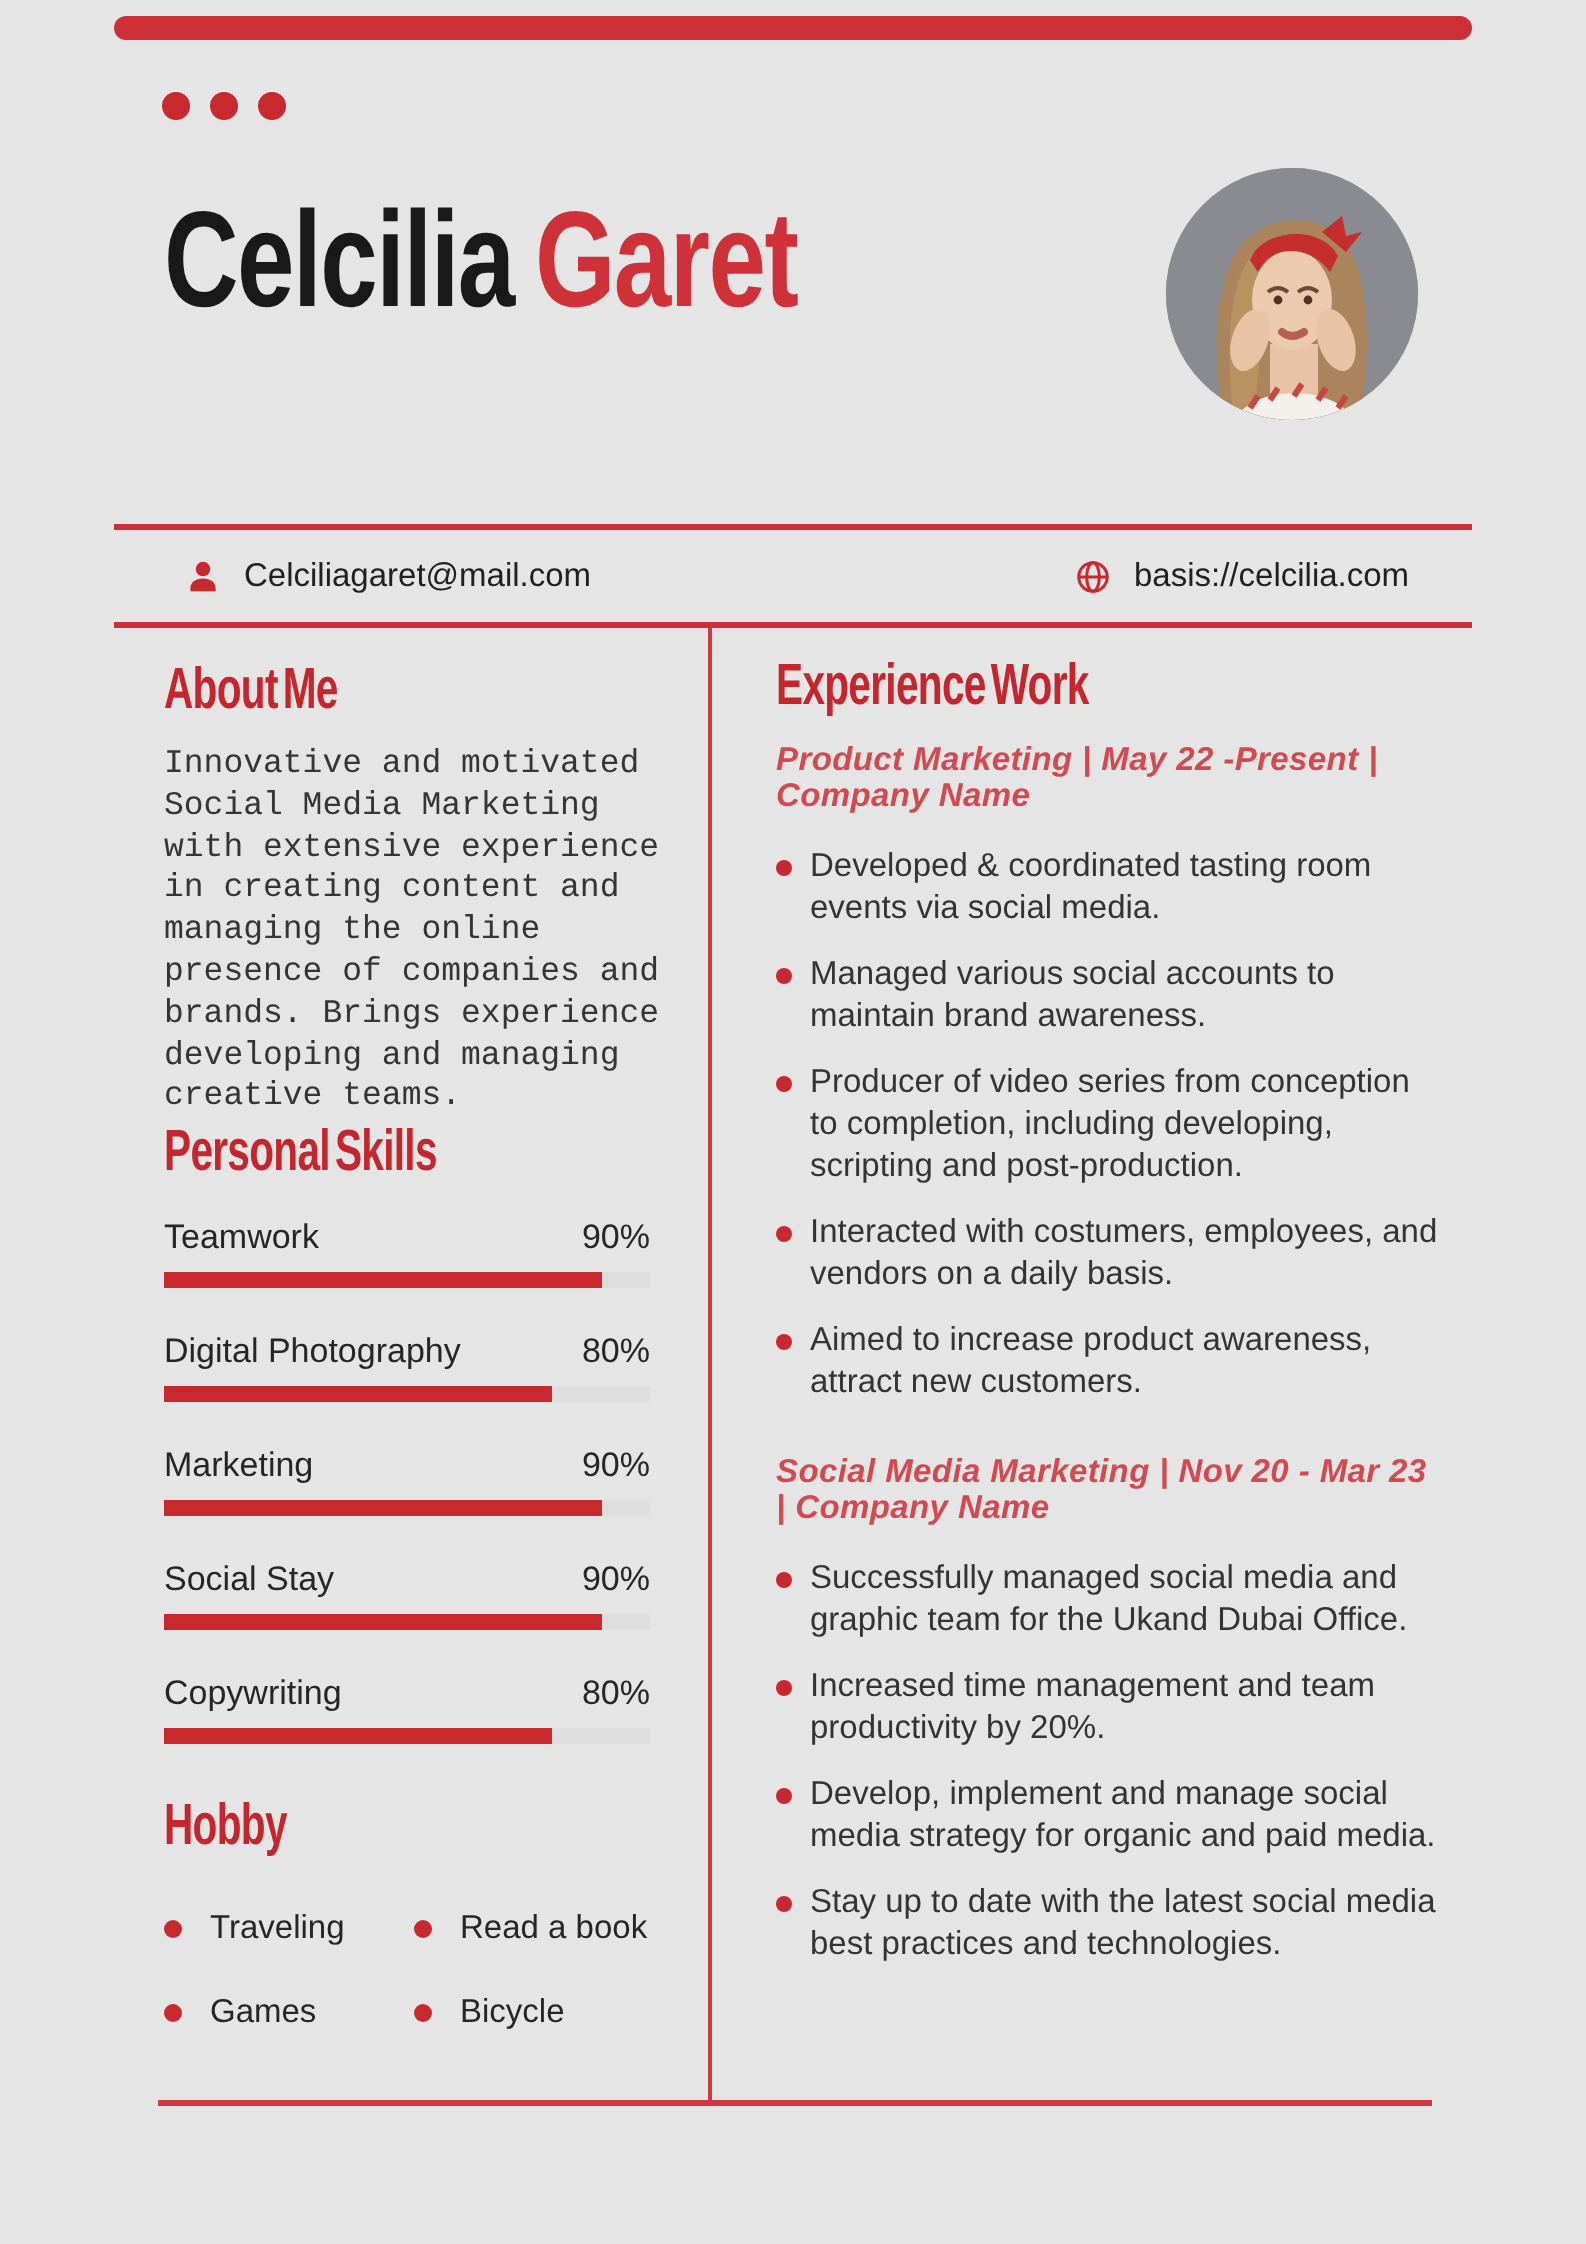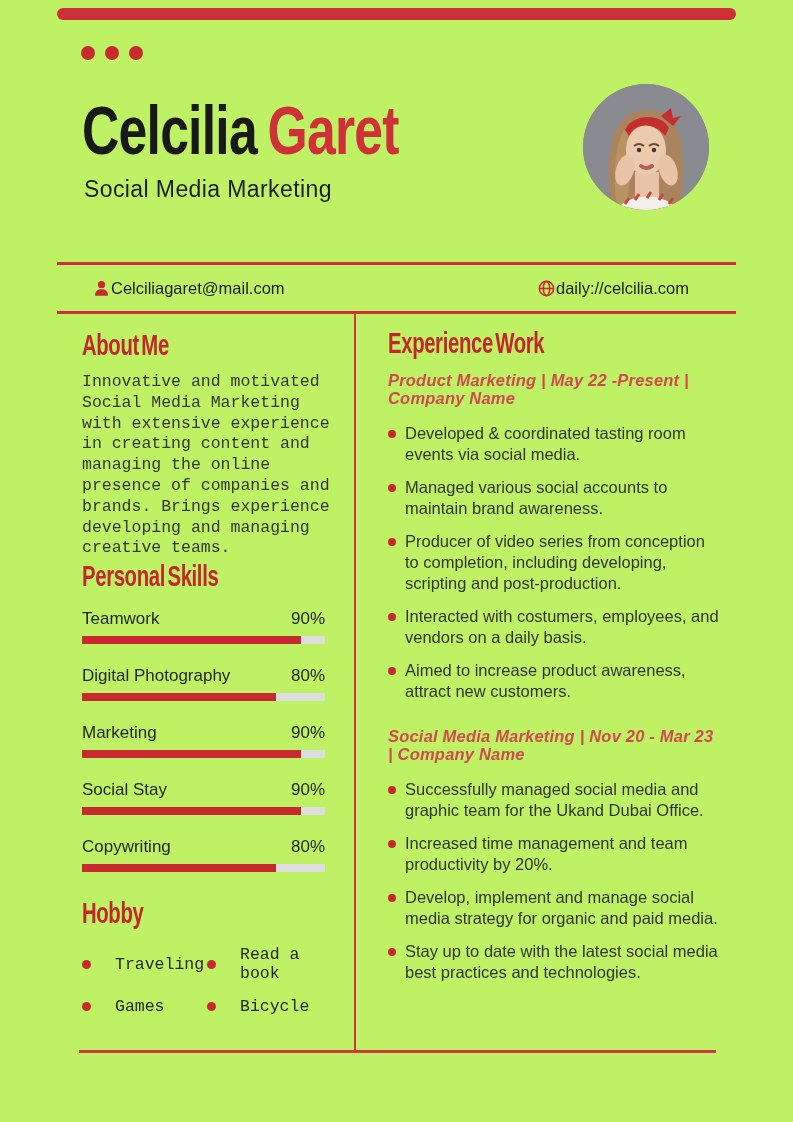--- a/index.html
+++ b/index.html
@@ -1,16 +1,16 @@
 <!DOCTYPE html>
 <html><head>
 <meta charset="utf-8">
 <style>
   html,body{margin:0;padding:0;background:#ffffff;}
-  .page{position:relative;width:793px;height:1122px;background:#bef264;overflow:hidden;
+  .page{position:relative;width:793px;height:1122px;background:#e5e5e5;overflow:hidden;
         font-family:"Liberation Sans",sans-serif;color:#2e2e2e;}
 
   
   .topbar{position:absolute;left:57px;top:8px;width:679px;height:12px;border-radius:6px;background:#cd2f36;}
   .dot{position:absolute;width:14px;height:14px;border-radius:50%;background:#c8292f;top:46px;}
   .dot.d1{left:81px}.dot.d2{left:105px}.dot.d3{left:129px}
 
   
   .name{position:absolute;left:82px;top:96px;margin:0;font-size:68px;line-height:1;
         font-weight:bold;letter-spacing:-1px;word-spacing:-4px;white-space:nowrap;
@@ -18,21 +18,21 @@
   .name .last{color:#ce3137;}
   .subtitle{position:absolute;left:84px;top:176px;font-size:23px;color:#1d1d1d;letter-spacing:.4px;}
 
   .photo{position:absolute;left:583px;top:84px;width:126px;height:126px;border-radius:50%;
          overflow:hidden;background:#8a8b90;}
 
   
   .hline{position:absolute;background:#cf3038;height:3px;}
   .line-top{left:57px;top:262px;width:679px;}
   .line-bottom{left:57px;top:311px;width:679px;}
-  .contact-item{position:absolute;top:274px;height:28px;display:flex;align-items:center;
+  .contact-item{position:absolute;top:274px;height:28px;display:flex;align-items:center;gap:11px;
                 font-size:16.5px;color:#212121;}
   .ci-1{left:92px}.ci-2{left:357px}.ci-3{left:537px}
   .contact-item svg{display:block;}
 
   
   .vdivider{position:absolute;left:354px;top:314px;width:2px;height:737px;background:#cf3941;}
   .footline{position:absolute;left:79px;top:1050px;width:637px;height:3px;background:#cf3941;}
 
   .sec-title{margin:0;font-size:29px;line-height:36px;font-weight:bold;color:#c4262e;
              letter-spacing:-.5px;word-spacing:-4px;white-space:nowrap;
@@ -45,21 +45,21 @@
   .skills{position:absolute;left:82px;top:558px;width:243px;}
   .skill-list{margin-top:13px;}
   .skill{margin-bottom:20px;}
   .skill-line{display:flex;justify-content:space-between;align-items:flex-end;
               font-size:17px;color:#262626;height:22px;}
   .bar{margin-top:7px;height:8px;background:#dedede;}
   .bar-fill{height:100%;background:#c8292f;}
 
   .hobby{position:absolute;left:82px;top:895px;width:260px;}
   .hobby-grid{margin-top:24px;display:grid;grid-template-columns:125px auto;row-gap:24px;}
-  .hobby-item{display:flex;align-items:center;gap:24px;font-size:16.5px;color:#262626;height:18px;font-family:Liberation Mono, monospace;}
+  .hobby-item{display:flex;align-items:center;gap:14px;font-size:16.5px;color:#262626;height:18px;}
   .hdot{width:9px;height:9px;border-radius:50%;background:#c8292f;flex:0 0 auto;}
 
   
   .exp{position:absolute;left:388px;top:325px;width:334px;}
   .job-head{margin:0;font-size:16.5px;line-height:18px;font-style:italic;font-weight:bold;
             color:#d24950;letter-spacing:.2px;}
   .jh-1{margin-top:10px;}
   .jh-2{margin-top:25px;}
   .blist{list-style:none;margin:16px 0 0 0;padding:0;}
   .blist li{position:relative;padding-left:17px;margin-bottom:12px;
@@ -71,21 +71,20 @@
 <body>
 
 <div class="page">
 
   <div class="topbar"></div>
   <div class="dot d1"></div>
   <div class="dot d2"></div>
   <div class="dot d3"></div>
 
   <h1 class="name"><span>Celcilia </span><span class="last">Garet</span></h1>
-  <div class="subtitle">Social Media Marketing</div>
 
   <div class="photo">
     <svg width="126" height="126" viewBox="0 0 126 126">
       <rect width="126" height="126" fill="#8a8b90"></rect>
 
       <path d="M30 128 C22 92 24 52 40 36 C52 24 74 22 86 34 C102 48 104 90 96 128 Z" fill="#a9845c"></path>
       <path d="M34 126 C30 96 30 58 44 42 L50 60 L44 126 Z" fill="#b8925f"></path>
 
       <rect x="52" y="88" width="24" height="26" fill="#e8c3a8"></rect>
 
@@ -120,21 +119,21 @@
 
 
   <div class="contact-item ci-3">
     <svg width="19" height="19" viewBox="0 0 24 24">
       <g fill="none" stroke="#c8292f" stroke-width="1.9">
         <circle cx="12" cy="12" r="9"></circle>
         <ellipse cx="12" cy="12" rx="4" ry="9"></ellipse>
         <path d="M3 12h18"></path>
       </g>
     </svg>
-    <span>daily://celcilia.com</span>
+    <span>basis://celcilia.com</span>
   </div>
 
   <div class="vdivider"></div>
   <div class="footline"></div>
 
   <section class="about">
     <h2 class="sec-title">About Me</h2>
     <p>Innovative and motivated Social Media Marketing with extensive experience in creating content and managing the online presence of companies and brands. Brings experience developing and managing creative teams.</p>
   </section>
 

